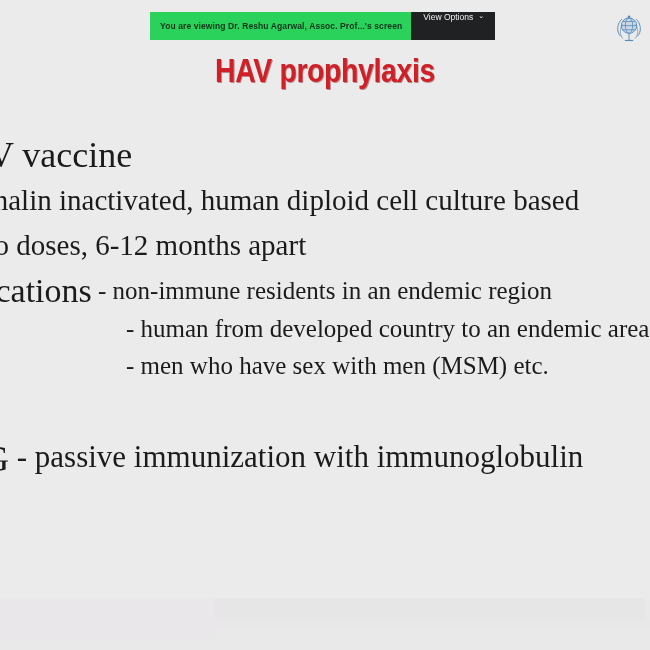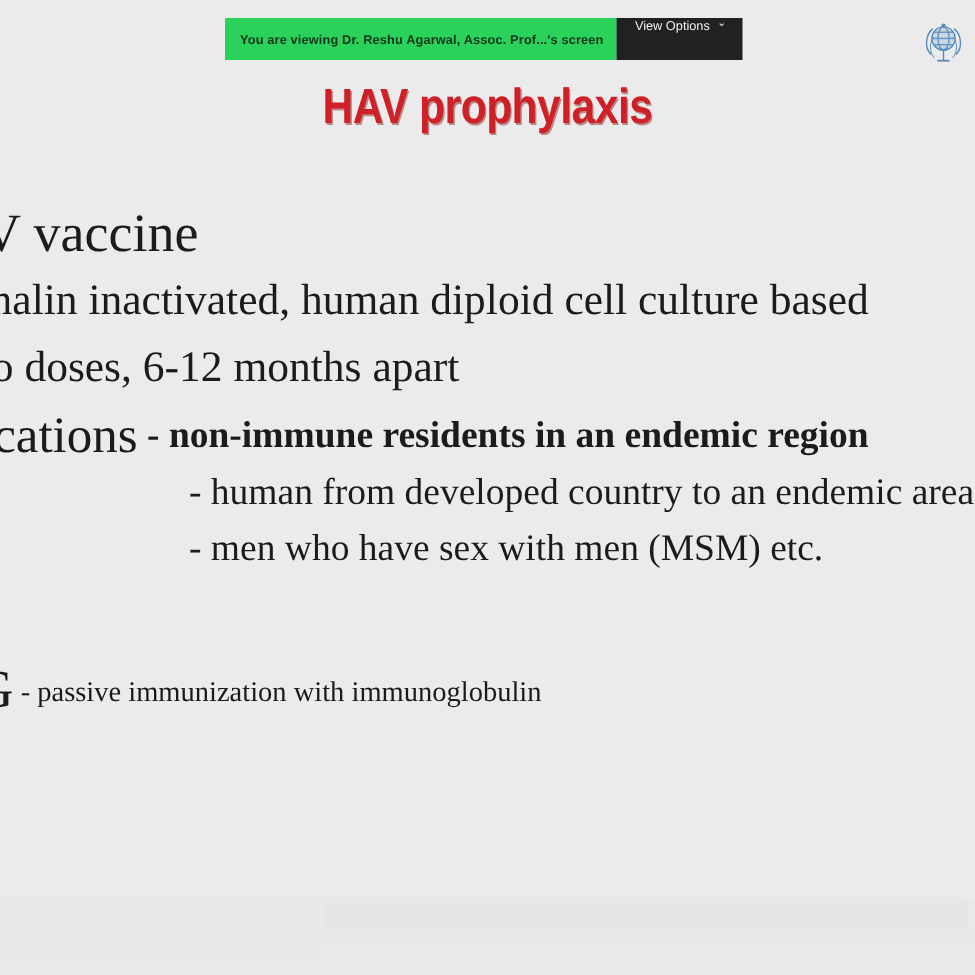--- a/index.html
+++ b/index.html
@@ -111,28 +111,27 @@
   .l-vaccine   { top: 134px; left: -12px;  font-size: 36px; }
   .l-formalin  { top: 184px; left: -24px;  font-size: 29px; }
   .l-doses     { top: 229px; left: -20px;  font-size: 29px; }
 
   .l-indic-row { top: 272px; left: -31px;  font-size: 34px; }
   .l-indic-row .sub {
     font-size: 25px;
     vertical-align: baseline;
     position: relative;
     top: -3px;
-    font-weight: bold;
   }
 
   .l-travel    { top: 315px; left: 126px; font-size: 25px; }
   .l-msm       { top: 352px; left: 126px; font-size: 25px; }
 
   .l-ig        { top: 438px; left: -17px; font-size: 36px; }
-  .l-ig .sub   { font-size: 19px; position: relative; top: -4px; }
+  .l-ig .sub   { font-size: 31px; position: relative; top: -4px; }
   .l-given     { top: 487px; left: 36px;  font-size: 27px; }
 </style>
 </head>
 <body>
 
 <div id="screen">
 
   <div class="bg-band b1"></div>
   <div class="bg-band b2"></div>
   <div class="bg-band b3"></div>

